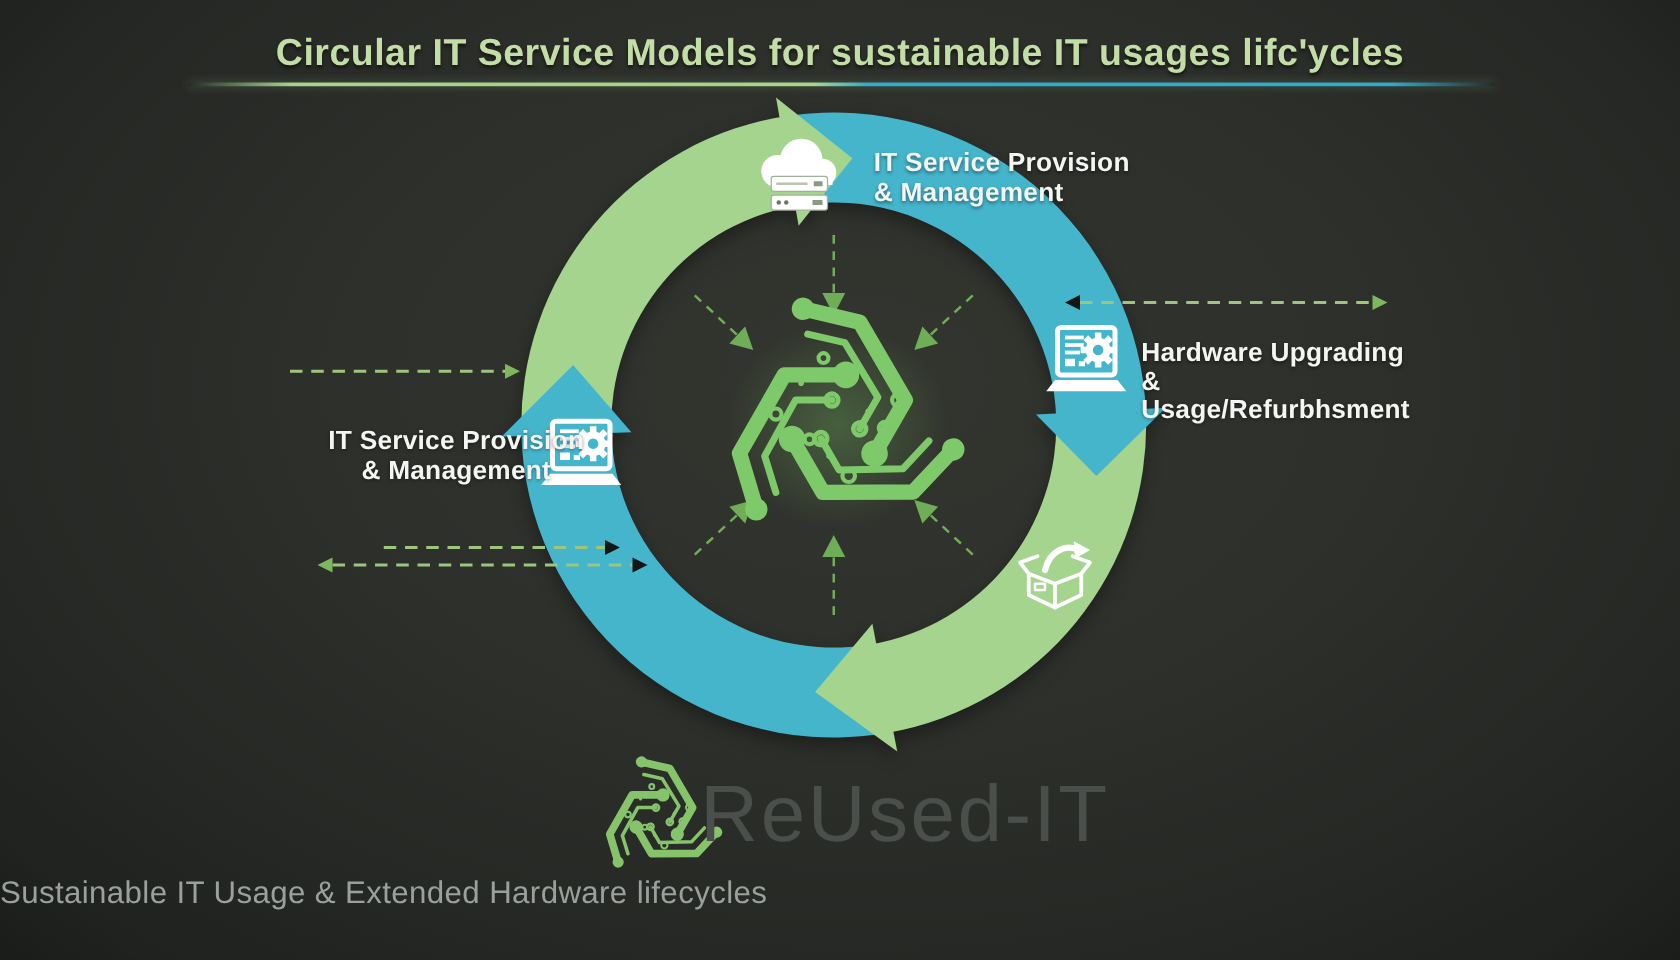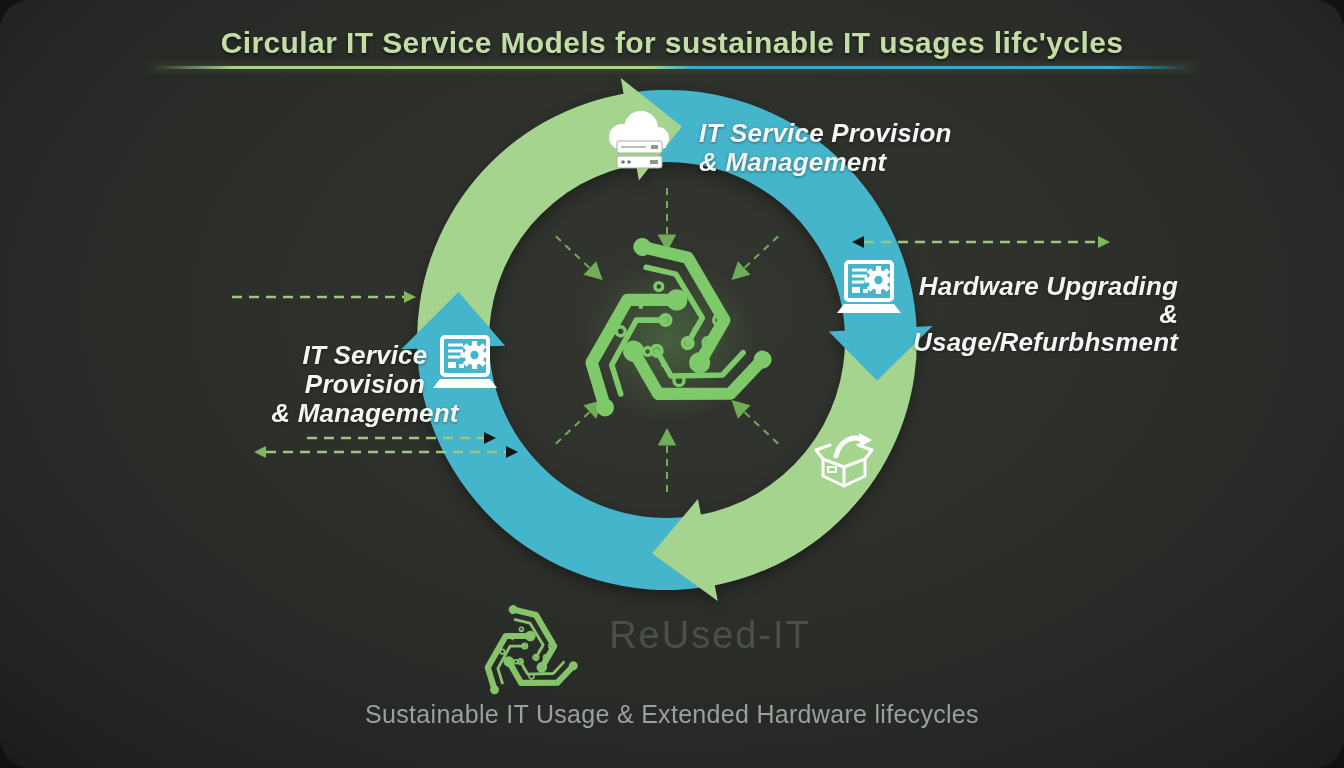--- a/index.html
+++ b/index.html
@@ -2,47 +2,46 @@
 <html><head>
 <meta charset="utf-8">
 <style>
   html,body{margin:0;padding:0;background:#111;}
   .stage{
     position:relative;width:1344px;height:768px;overflow:hidden;
     font-family:"Liberation Sans",sans-serif;
     background:
       radial-gradient(1400px 1000px at 50% 48%, rgba(0,0,0,0) 55%, rgba(0,0,0,.45) 100%),
       radial-gradient(ellipse 980px 640px at 51% 40%, #33352f 0%, #2d2f2b 45%, #252724 75%, #1d1f1d 100%);
-    border-radius: 30px;
   }
   .page-title{
     position:absolute;left:0;top:26px;width:1344px;text-align:center;
     font-size:30px;font-weight:600;letter-spacing:.4px;color:var(--titleGreen);
     text-shadow:0 2px 3px rgba(0,0,0,.5);
   }
   .title-divider{
     position:absolute;left:150px;top:66px;width:1046px;height:3px;border-radius:2px;
     background:linear-gradient(to right, rgba(168,208,138,0) 0%, var(--arcGreen) 8%, var(--arcGreen) 48%, #35aacb 52%, #35aacb 92%, rgba(53,170,203,0) 100%);
     box-shadow:0 0 8px rgba(140,200,120,.35);
   }
   svg.diagram{position:absolute;left:0;top:0;}
   .stage-label{
-    position:absolute;color:var(--labelWhite);font-size:26px;font-weight:600;
-    line-height:1.12;letter-spacing:.2px;text-shadow:0 1px 3px rgba(0,0,0,.45);font-style:italic;
+    position:absolute;color:var(--labelWhite);font-size:21px;font-weight:600;
+    line-height:1.12;letter-spacing:.2px;text-shadow:0 1px 3px rgba(0,0,0,.45);
   }
   .stage-label.pos-top{left:699px;top:119px;}
-  .stage-label.pos-right{left:913px;top:272px;line-height:1.08;text-align:right;}
+  .stage-label.pos-right{left:913px;top:272px;line-height:1.08;}
   .stage-label.pos-bottom-right{left:903px;top:444px;line-height:1.15;}
   .stage-label.pos-left{left:240px;top:341px;width:250px;text-align:center;}
   .logo-name{
-    position:absolute;left:450px;top:614px;width:520px;text-align:center;
-    font-size:38px;font-weight:500;letter-spacing:2px;color:var(--logoText);
+    position:absolute;left:464px;top:614px;width:520px;text-align:center;
+    font-size:64px;font-weight:500;letter-spacing:2px;color:var(--logoText);
   }
   .logo-tagline{
-    position:absolute;left:0;top:700px;width:1344px;text-align:center;
+    position:absolute;left:0;top:700px;width:1344px;text-align:left;
     font-size:25px;font-weight:500;letter-spacing:.3px;color:var(--taglineGray);
   }
 </style>
 </head>
 <body>
 
 <div class="stage" style="--titleGreen: #c3dda6; --arcGreen: #a5d48f; --labelWhite: #f4f6f3; --logoText: #4a4f4b; --taglineGray: #9aa09b;">
 
   <div class="page-title">Circular IT Service Models for sustainable IT usages lifc'ycles</div>
   <div class="title-divider"></div>

